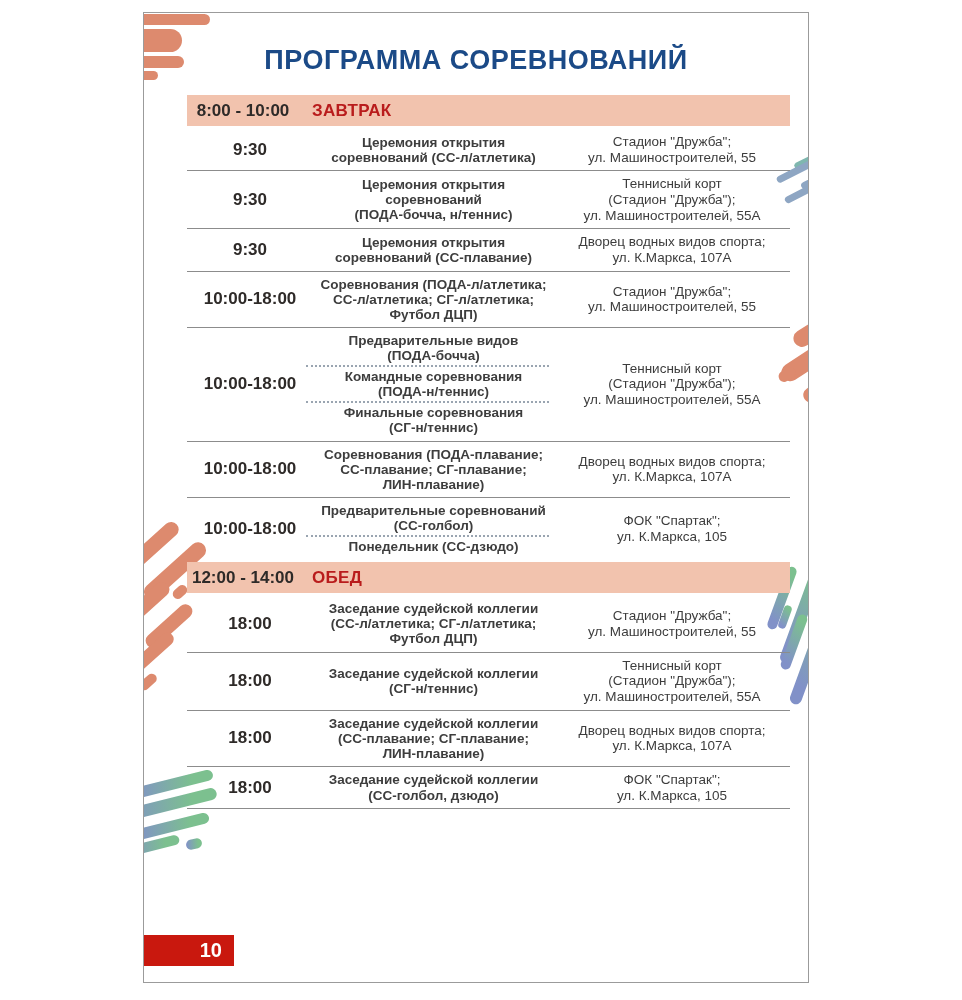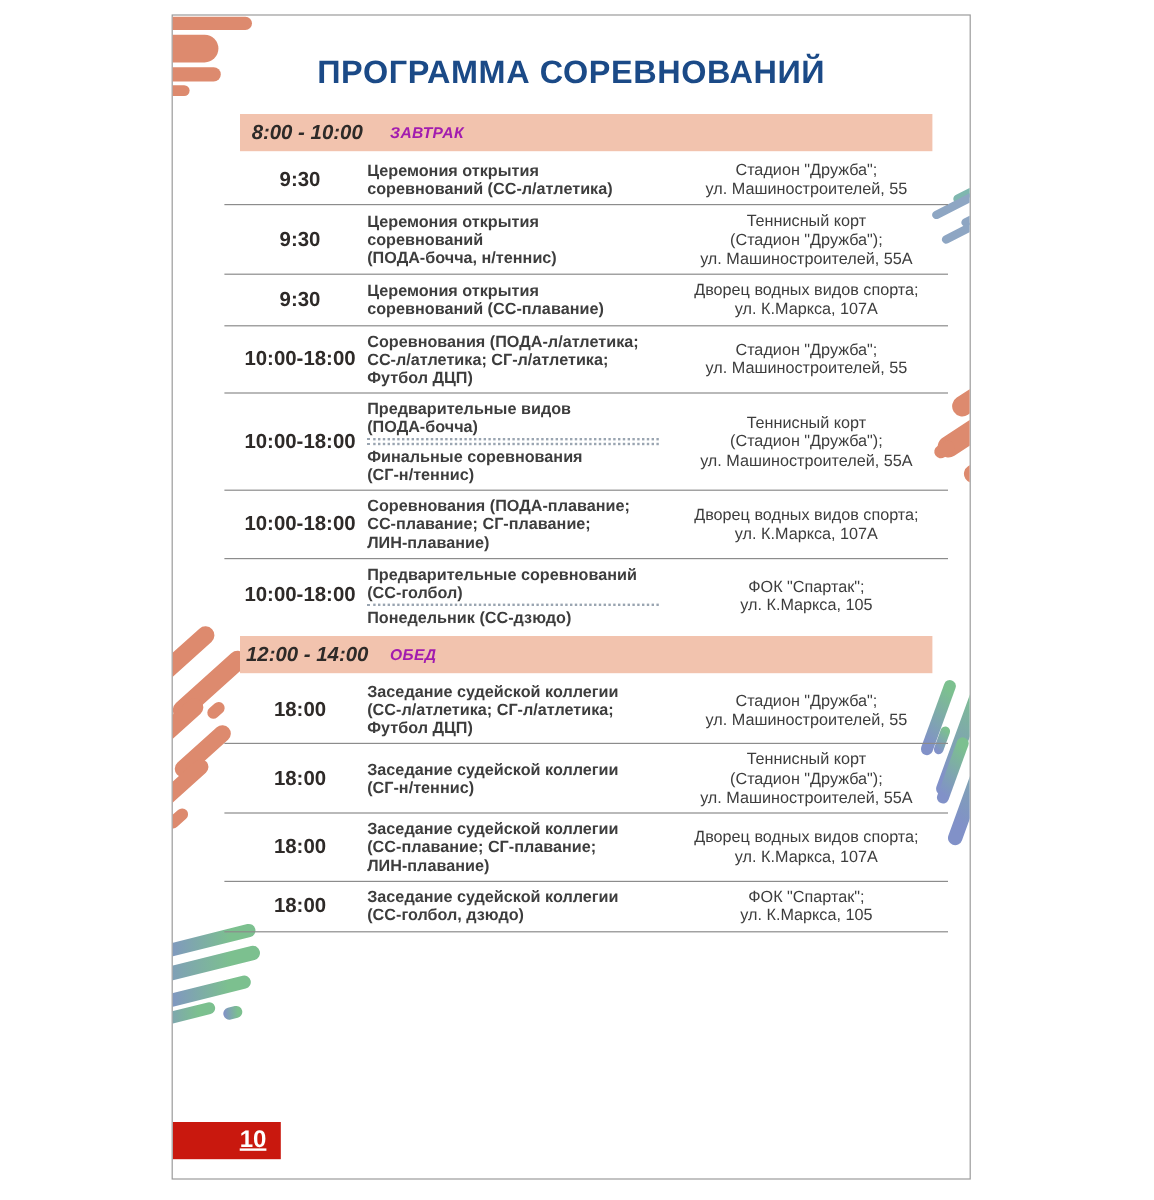--- a/index.html
+++ b/index.html
@@ -23,39 +23,39 @@
     background:var(--bar_red,#c9180e); color:#ffffff;
     display:flex; align-items:center; padding-left:13px; box-sizing:border-box;
     font-size:19px; font-weight:bold;
   }
   .day-bar .sep { margin:0 9px; font-weight:normal; opacity:.95; }
 
   .schedule { position:relative; margin:19px 0 0 43px; width:603px; }
 
   .meal-band {
     display:flex; align-items:center; height:31px;
-    background:var(--band_pink,#f2c3ae); margin:3px 13px;font-style:italic;
+    background:var(--band_pink,#f2c3ae); margin:3px 0;
   }
   .schedule > .meal-band:first-child { margin-top:0; }
   .meal-time { width:112px; text-align:center; font-size:17px; font-weight:bold; color:#2e2a28; }
-  .meal-label { padding-left:13px; font-size:13px; font-weight:bold; color:#a21caf; letter-spacing:.3px; }
+  .meal-label { padding-left:13px; font-size:17px; font-weight:bold; color:#b91c1c; letter-spacing:.3px; }
 
   .event-row { border-bottom:1px solid var(--rule_gray,#8c8c8c); padding:5px 7px; }
   .event-row.no-rule { border-bottom:none; }
   .row-grid { display:grid; grid-template-columns:112px 255px 1fr; align-items:center; }
   .time-cell { text-align:center; font-size:17px; font-weight:bold; color:#2e2a28; white-space:nowrap; }
-  .event-text { font-size:13.5px; font-weight:bold; color:#3d3d3d; line-height:1.12; white-space:pre-line; }
+  .event-text { font-size:13.5px; font-weight:bold; color:#3d3d3d; line-height:1.12; white-space:pre-line;text-align:center; }
   .dotted { border-top:2px dotted var(--dotted_gray,#9aa5b1); margin:2px 12px 2px 0; }
   .loc-cell { text-align:center; font-size:13.5px; color:#3d3d3d; line-height:1.16; white-space:pre-line; }
 
   .page-num {
     position:absolute; left:0; top:922px; width:90px; height:31px;
     background:var(--bar_red,#c9180e); color:#ffffff;
     display:flex; align-items:center; justify-content:flex-end;
-    padding-right:12px; box-sizing:border-box; font-size:20px; font-weight:bold;text-decoration:underline;
+    padding-right:12px; box-sizing:border-box; font-size:20px; font-weight:bold;
   }
 
   
   .cap { position:absolute; border-radius:999px; }
   .salmon { background:var(--salmon,#dd8a6e); }
   .slate  { background:var(--slate_blue,#8ea6c3); }
   .teal   { background:var(--teal,#7fb7af); }
   .grad-v { background:linear-gradient(200deg, var(--green,#7cc08f) 15%, var(--periwinkle,#8191c8) 85%); }
   .grad-h { background:linear-gradient(100deg, var(--periwinkle,#8191c8) 5%, var(--green,#7cc08f) 75%); }
 </style>
@@ -162,20 +162,22 @@
 ул. Машиностроителей, 55</div>
           </div>
         </div>
         <div class="event-row">
           <div class="row-grid">
             <div class="time-cell">10:00-18:00</div>
             <div class="events-cell">
               <div class="event-text">Предварительные видов
 (ПОДА-бочча)</div>
               <div class="dotted"></div>
+              <div class="event-text">Командные соревнования
+(ПОДА-н/теннис)</div>
               <div class="dotted"></div>
               <div class="event-text">Финальные соревнования
 (СГ-н/теннис)</div>
             </div>
             <div class="loc-cell">Теннисный корт
 (Стадион "Дружба");
 ул. Машиностроителей, 55А</div>
           </div>
         </div>
         <div class="event-row">

